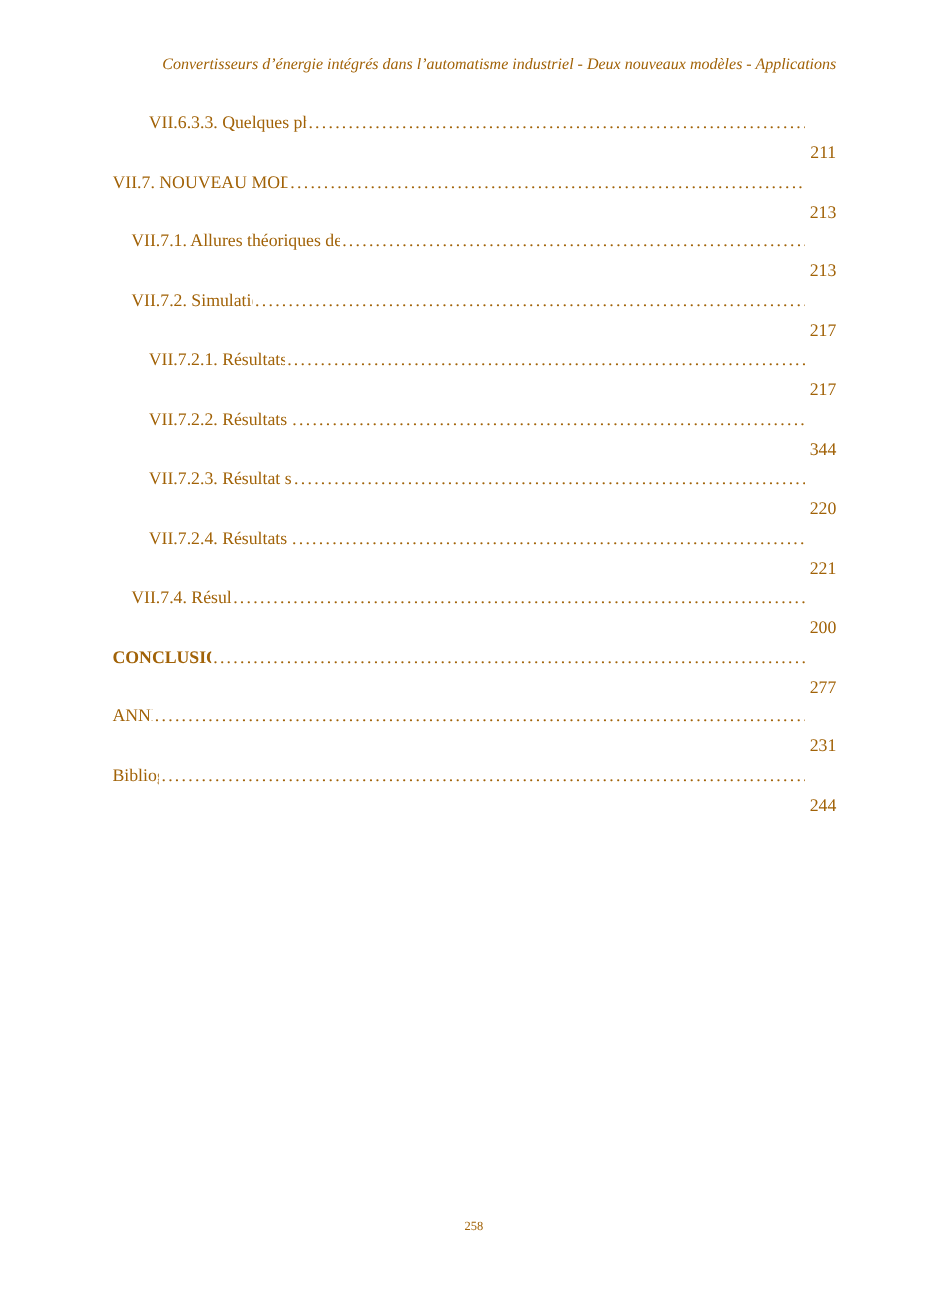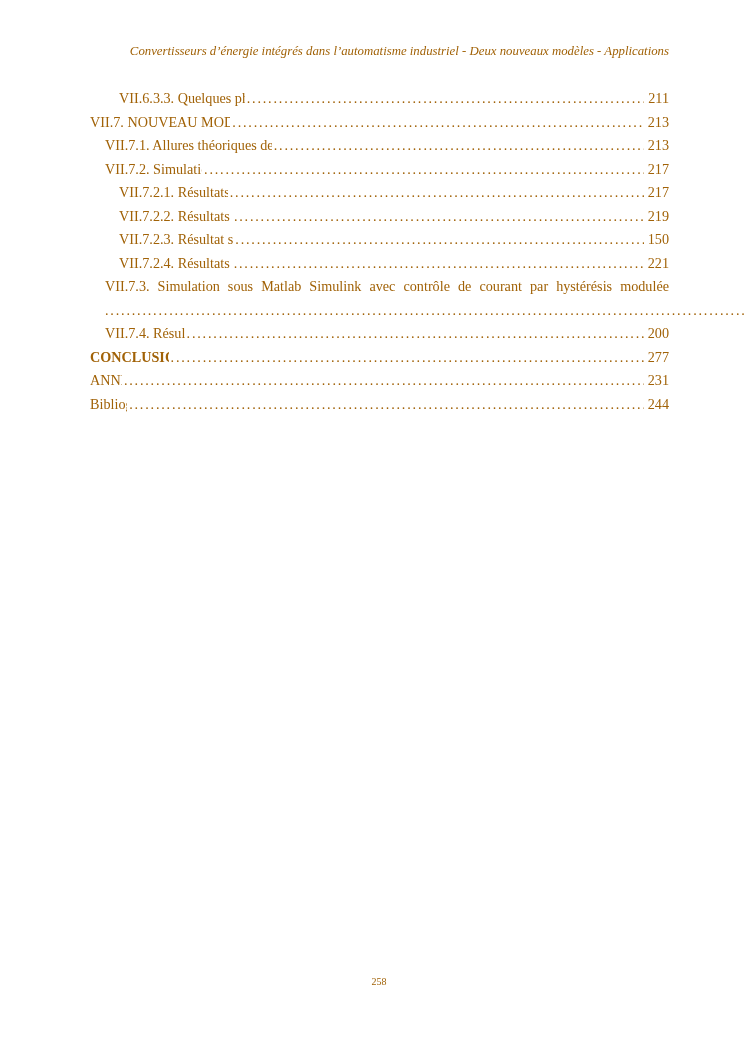--- a/index.html
+++ b/index.html
@@ -49,20 +49,21 @@
     margin-left: 2px;
   }
   .leader::after {
     content: "..........................................................................................................................................................................................................";
     letter-spacing: 1.8px;
   }
   .row .pagenum {
     flex: 0 0 auto;
     padding-left: 4px;
     text-align: right;
+    margin-top: 24px;
   }
   .lvl0 { padding-left: 0; }
   .lvl1 { padding-left: 15px; }
   .lvl2 { padding-left: 29px; }
   .bold-label .label { font-weight: bold; }
   
   .wrap-entry { line-height: 23.5px; }
   .wrap-entry .wrap-label {
     text-align: justify;
     text-align-last: justify;
@@ -117,42 +118,35 @@
 
     <div class="row lvl2">
       <span class="label">VII.7.2.1. Résultats sur l’onduleur à deux niveaux</span>
       <span class="leader"></span>
       <span class="pagenum">217</span>
     </div>
 
     <div class="row lvl2">
       <span class="label">VII.7.2.2. Résultats sur les onduleurs à trois niveaux</span>
       <span class="leader"></span>
-      <span class="pagenum">219</span>
+      <span class="pagenum">344</span>
     </div>
 
     <div class="row lvl2">
       <span class="label">VII.7.2.3. Résultat sur les onduleurs à quatre niveaux</span>
       <span class="leader"></span>
-      <span class="pagenum">150</span>
+      <span class="pagenum">220</span>
     </div>
 
     <div class="row lvl2">
       <span class="label">VII.7.2.4. Résultats sur les onduleurs à cinq niveaux</span>
       <span class="leader"></span>
       <span class="pagenum">221</span>
     </div>
 
-    <div class="wrap-entry lvl1">
-      <div class="wrap-label">VII.7.3. Simulation sous Matlab Simulink avec contrôle de courant par hystérésis modulée</div>
-      <div class="wrap-line2">
-        <span class="leader" style="margin-left:0"></span>
-
-      </div>
-    </div>
 
     <div class="row lvl1">
       <span class="label">VII.7.4. Résultats expérimentaux</span>
       <span class="leader"></span>
       <span class="pagenum">200</span>
     </div>
 
     <div class="row lvl0 bold-label">
       <span class="label">CONCLUSION GENERALE</span>
       <span class="leader"></span>

